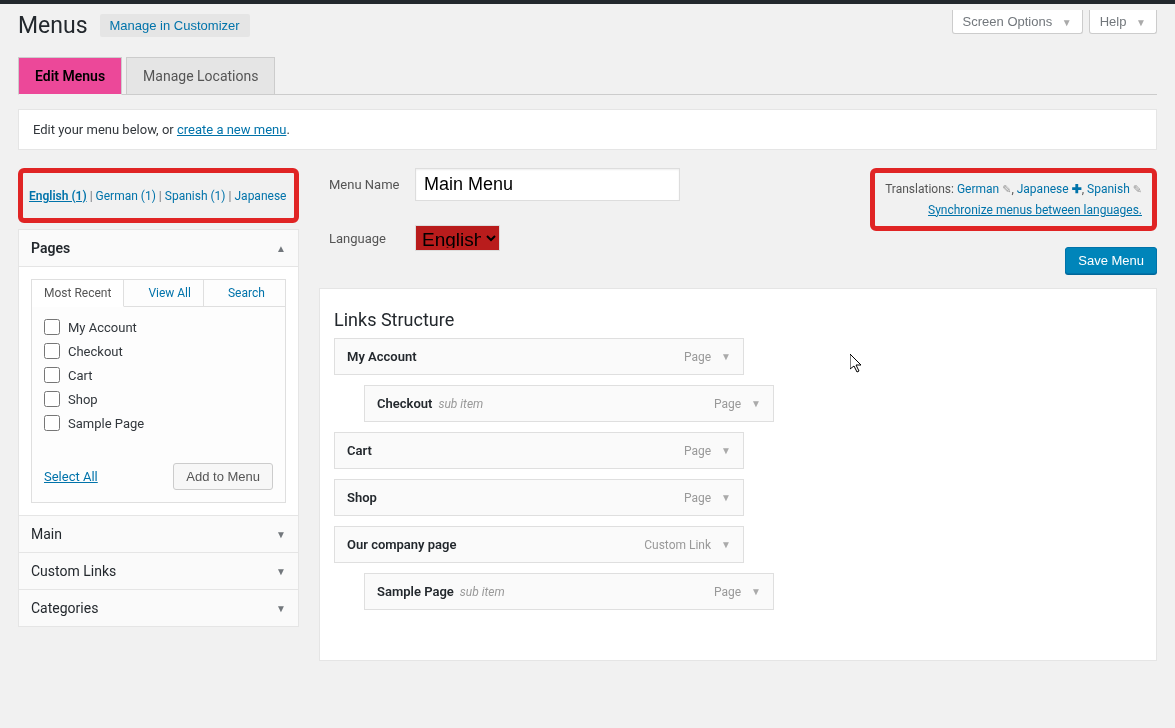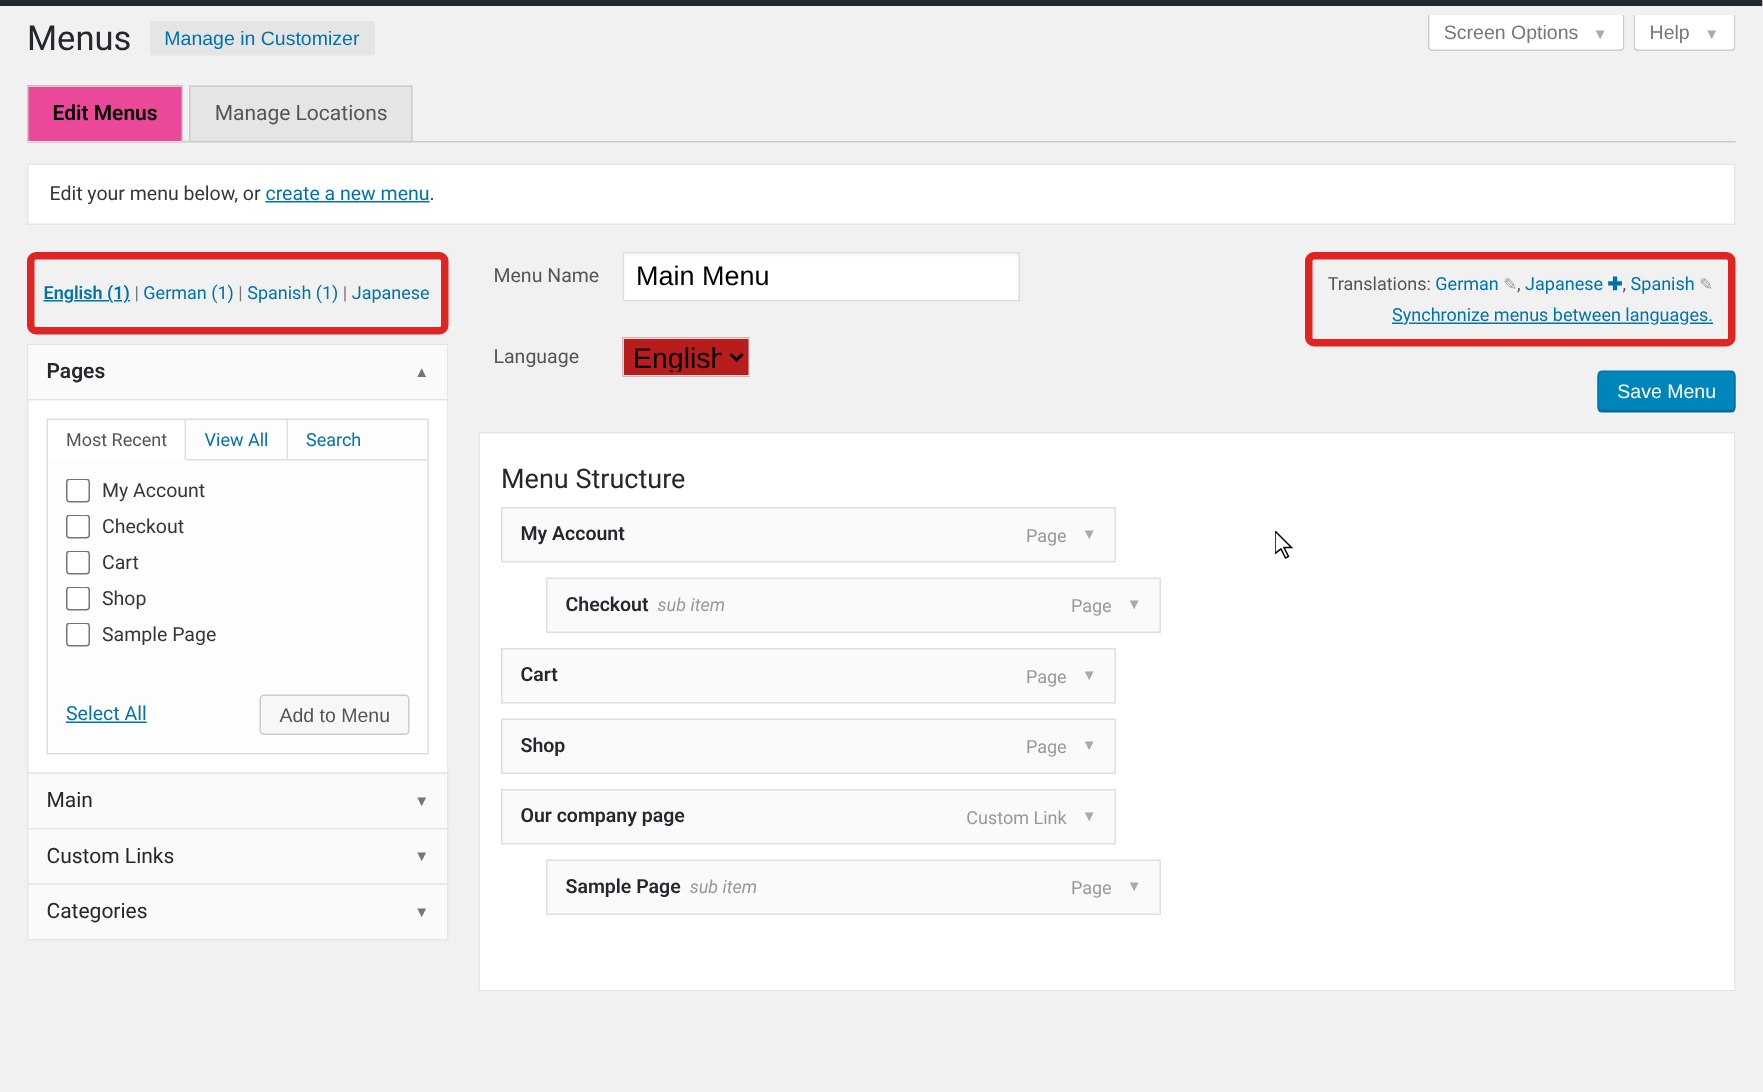--- a/index.html
+++ b/index.html
@@ -107,20 +107,21 @@
   .accord-head.collapsed { border-bottom: none; font-weight: normal; }
   .acc-tri { color: #72777c; font-size: 10px; }
   .accord-body { padding: 12px; }
   .pages-tabs {
     border: 1px solid #dfdfdf;
     background: #fdfdfd;
   }
   .pages-tabs-head {
     display: flex;
     border-bottom: 1px solid #dfdfdf;
+    gap: 12px;
   }
   .ptab {
     padding: 6px 12px;
     font-size: 12px;
     color: #0073aa;
     cursor: pointer;
     border-right: 1px solid #dfdfdf;
   }
   .ptab.active { color: #555; background: #fff; border-bottom: 1px solid #fff; margin-bottom: -1px; }
   .pages-list { padding: 12px; }
@@ -327,21 +328,21 @@
           <div>
             <span>Translations: </span><span id="trans-slot"><a>German </a><span class="pencil">✎</span><span>, </span><a>Japanese </a><span class="plus-icon">✚</span><span>, </span><a>Spanish </a><span class="pencil">✎</span></span>
           </div>
           <a class="sync">Synchronize menus between languages.</a>
         </div>
         <button class="btn btn-primary">Save Menu</button>
       </div>
     </div>
 
     <div class="menu-panel">
-      <h2 class="ms-title">Menu Structure</h2>
+      <h2 class="ms-title">Links Structure</h2>
       <div id="menu-items">
           <div class="menu-item">
             <span class="mi-title">My Account</span>
             <span class="mi-right">
               <span class="mi-type">Page</span>
               <span class="mi-tri">▼</span>
             </span>
           </div>
           <div class="menu-item sub">
             <span class="mi-title">Checkout<span class="mi-sub">sub item</span></span>

